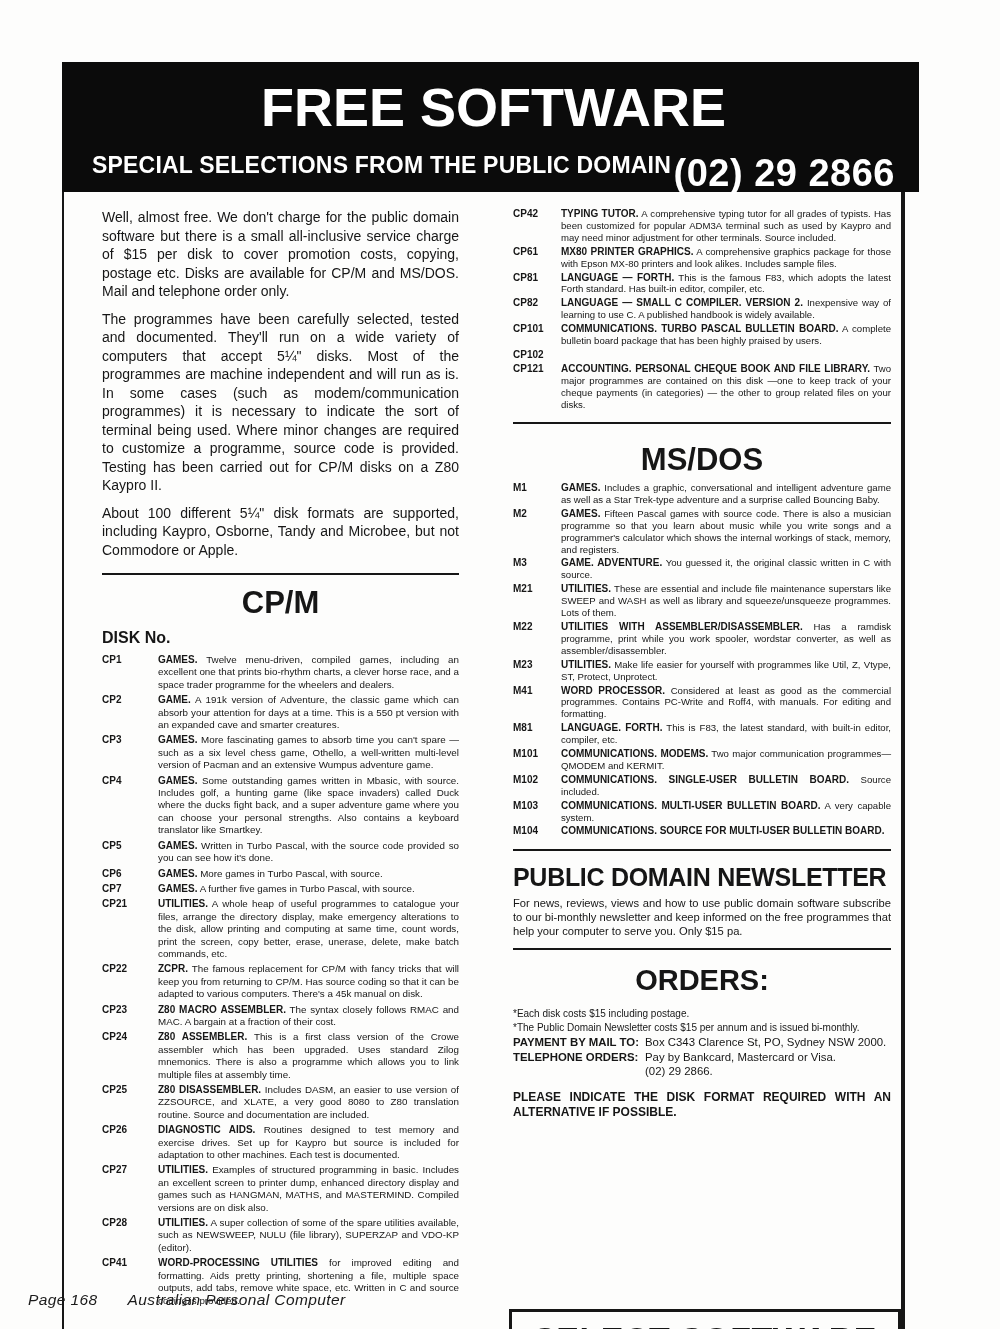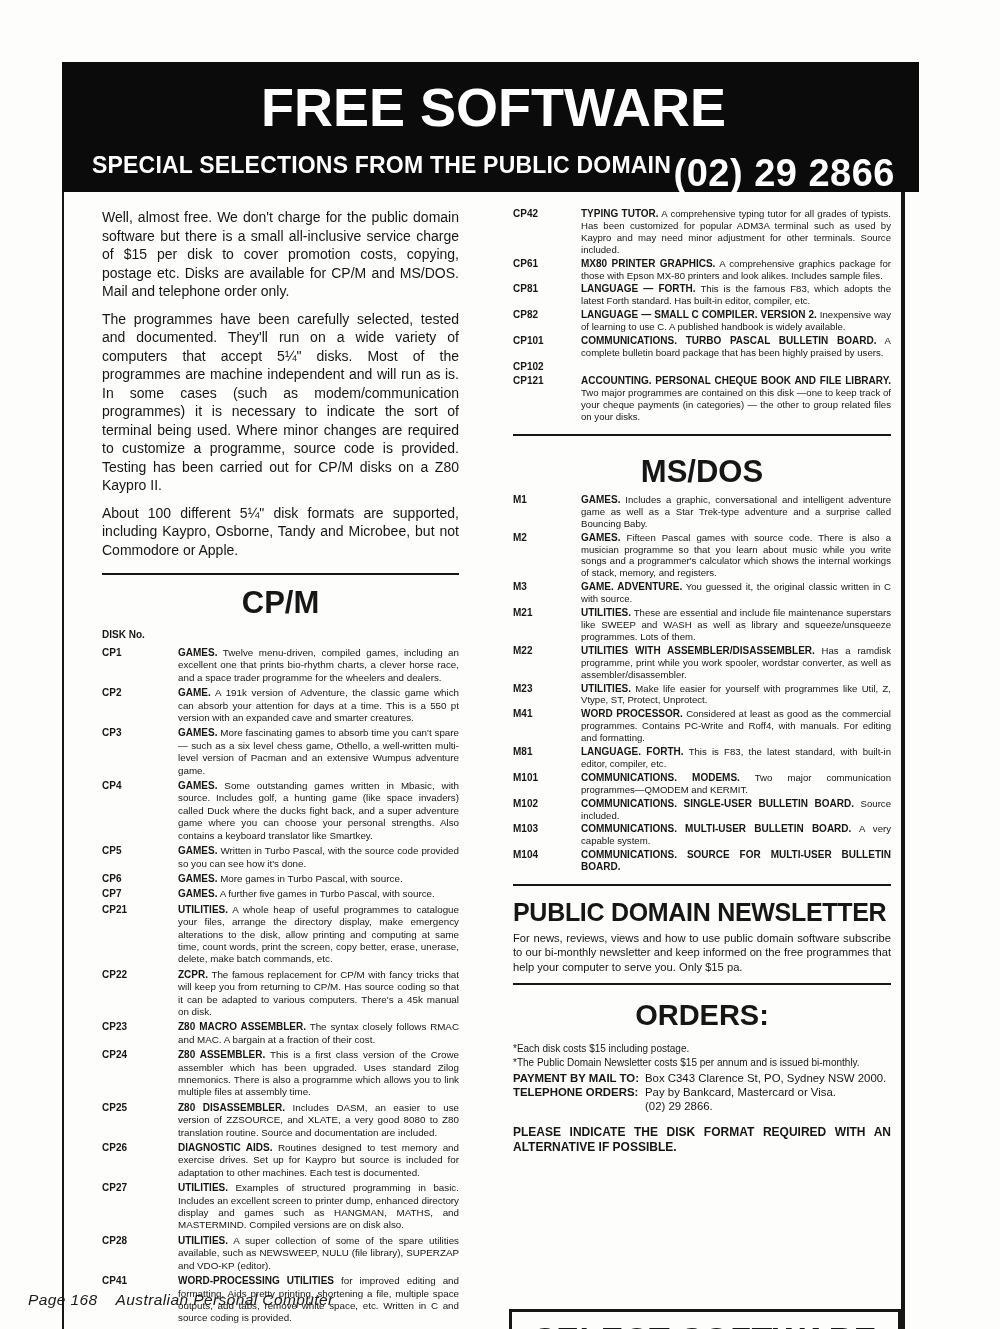--- a/index.html
+++ b/index.html
@@ -25,25 +25,25 @@
 
   
   .intro p{margin:0 0 9px 0;font-size:14px;line-height:18.5px;text-align:justify;}
 
   
   .rule{border:0;border-top:2px solid #161616;margin:14px 0 0 0;}
   .rule-r{border:0;border-top:2px solid #161616;margin:9px 0 8px 0;}
 
   
   .section-heading{text-align:center;font-size:31px;font-weight:bold;margin:10px 0 4px;}
-  .disk-no{font-weight:bold;font-size:10px;margin:8px 0 7px 0;}
+  .disk-no{font-weight:bold;font-size:16px;margin:8px 0 7px 0;}
 
   
   .entries{display:block;}
-  .entry{display:flex;margin-bottom:3px;gap:20px;}
+  .entry{display:flex;margin-bottom:3px;}
   .entry-id{flex:none;width:56px;font-weight:bold;font-size:10px;line-height:12.4px;}
   .entry-desc{flex:1;font-size:9.8px;line-height:12.4px;text-align:justify;}
   .entry-desc b{font-size:10px;}
   .col-right .entry-id{width:48px;}
   .col-right .entry{margin-bottom:2px;}
   .col-right .entry-desc{font-size:9.6px;line-height:11.9px;}
 
   
   .nl-heading{font-size:25px;font-weight:bold;letter-spacing:-.3px;white-space:nowrap;
               margin:4px 0 4px 0;}
@@ -59,21 +59,21 @@
   .notice{font-weight:bold;font-size:12px;line-height:14.6px;margin-top:12px;text-align:justify;}
 
   
   .select-box{margin-top:auto;border:3px solid #161616;margin-left:-4px;margin-right:-10px;
               padding:6px 8px 10px 8px;}
   .select-title{text-align:center;font-size:34px;font-weight:bold;letter-spacing:.5px;margin:2px 0 4px;text-decoration:underline;}
   .select-line{text-align:center;font-size:19px;margin:2px 0;letter-spacing:.2px;}
 
   
   .footer{position:absolute;left:28px;top:1291px;font-style:italic;font-size:15.5px;
-          letter-spacing:.4px;display:flex;gap:18px;color:#1b1b1b;}
+          letter-spacing:.4px;display:flex;gap:30px;color:#1b1b1b;}
 </style>
 </head>
 <body>
 
 <div class="page">
   <div class="ad">
 
     <div class="ad-header">
       <div class="ad-title">FREE SOFTWARE</div>
       <div class="ad-subrow">

